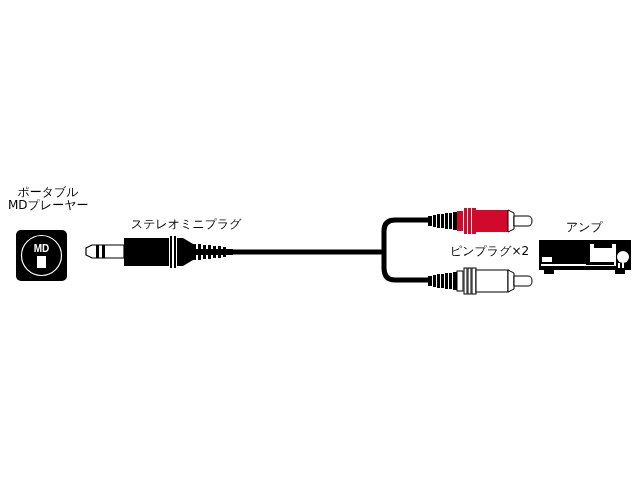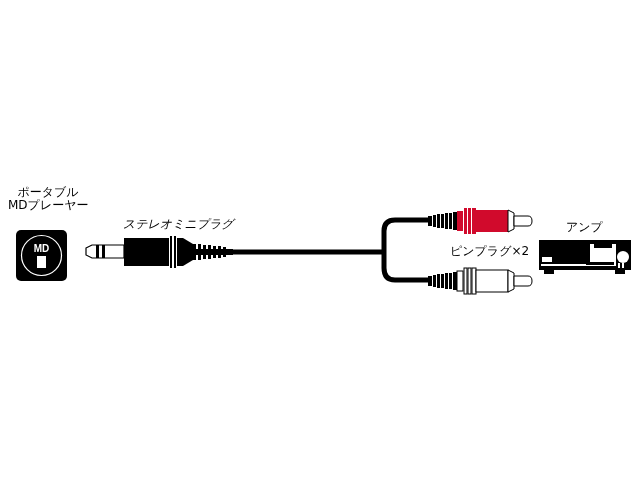--- a/index.html
+++ b/index.html
@@ -11,21 +11,21 @@
   svg.diagram { position: absolute; left: 0; top: 0; }
 </style>
 </head>
 <body>
 
 <div class="label center" style="left:8px; top:186px; width:80px;">
   <div>ポータブル</div>
   <div>MDプレーヤー</div>
 </div>
 
-<div class="label" style="left:123px; top:218px;font-style:italic;">ステレオミニプラグ</div>
+<div class="label" style="left:131px; top:218px;">ステレオミニプラグ</div>
 
 <div class="label" style="left:450px; top:245px;">ピンプラグ×2</div>
 
 <div class="label" style="left:566px; top:222px;font-family:Liberation Mono, monospace;">アンプ</div>
 
 <svg class="diagram" width="640" height="480" viewBox="0 0 640 480">
 
   <g>
     <rect x="16" y="230" width="51" height="51" rx="5" fill="#000"></rect>
     <circle cx="41.5" cy="255.5" r="20" fill="none" stroke="#fff" stroke-width="1.2"></circle>

